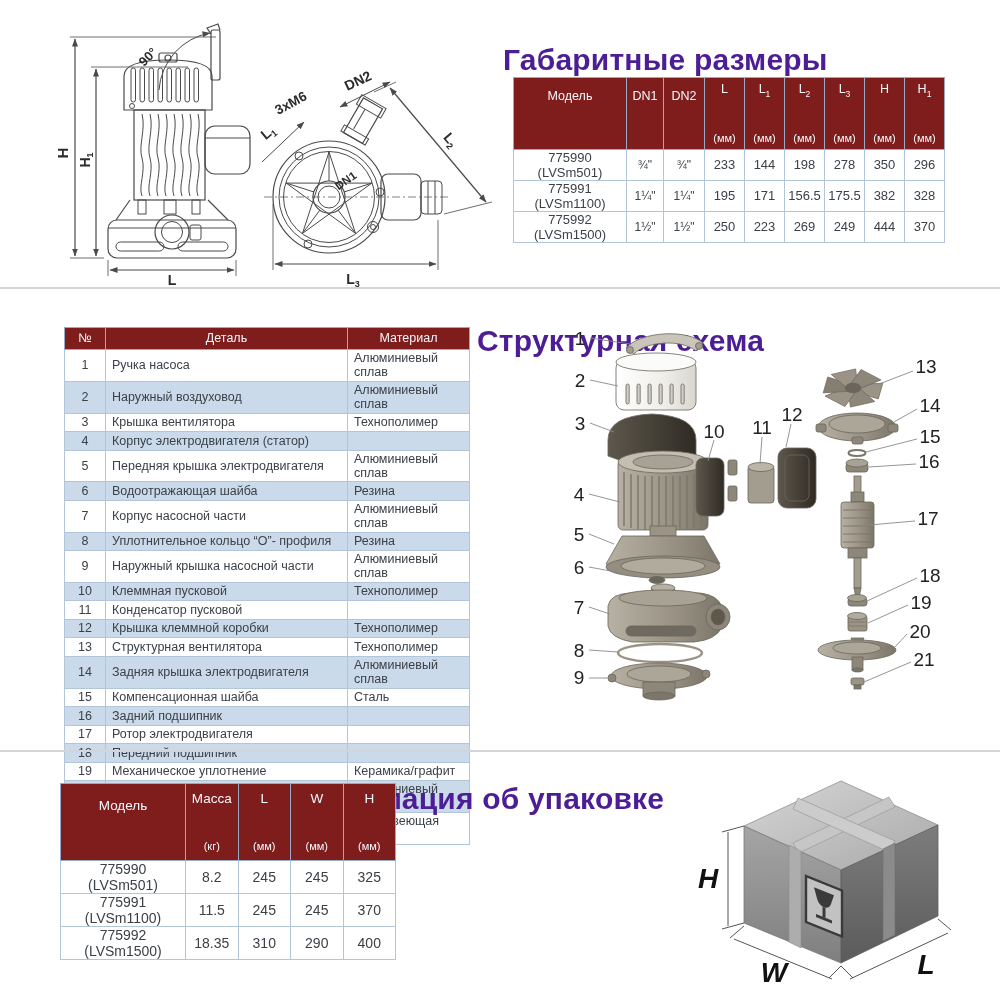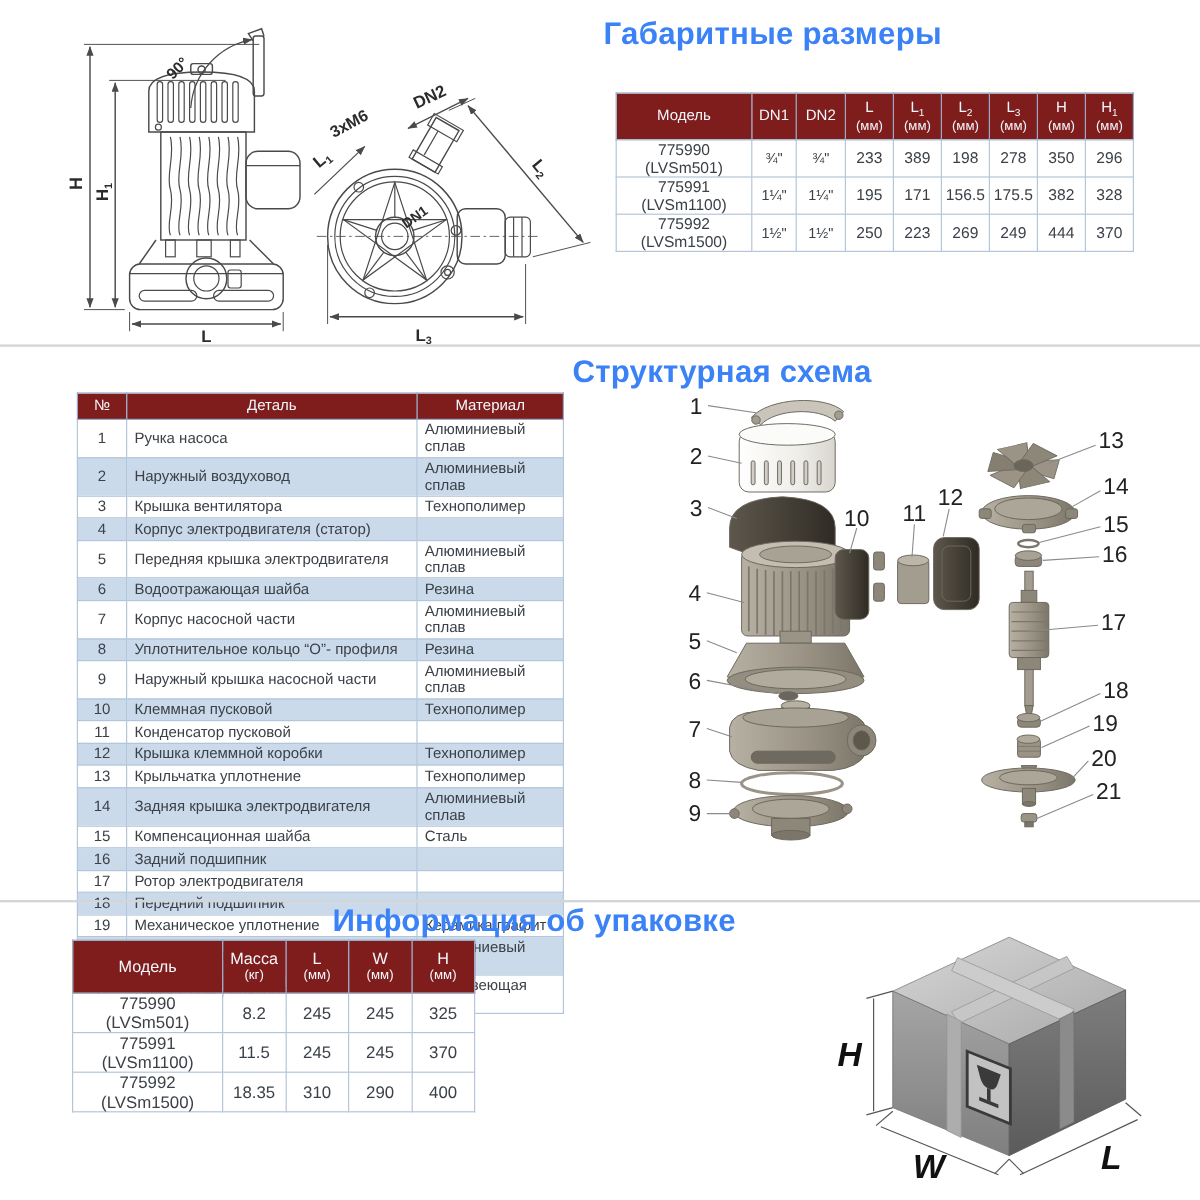--- a/index.html
+++ b/index.html
@@ -2,28 +2,28 @@
 <html><head>
 <meta charset="utf-8">
 <style>
   html,body{margin:0;padding:0;}
   body{
     width:1000px;height:1000px;position:relative;background:#ffffff;
     font-family:"Liberation Sans","DejaVu Sans",sans-serif;color:#3b4147;
     overflow:hidden;
   }
   .sec-title{
-    position:absolute;font-size:26px;font-weight:700;color:#3b82f6;letter-spacing:.2px;white-space:nowrap;
+    position:absolute;font-size:30px;font-weight:700;color:#4c1d95;letter-spacing:.2px;white-space:nowrap;margin-top:30px;
   }
   .divider{position:absolute;left:0;width:1000px;height:2px;background:#d2d6d9;}
 
   table{border-collapse:collapse;table-layout:fixed;}
   th{background:#7f1d1d;color:#f4f8fc;font-weight:400;border:1px solid #97abc6;line-height:1.2;}
   td{border:1px solid #b3c5d8;background:#fff;color:#3b4147;}
-  .unit{display:block;font-size:11px;}
+  .unit{display:block;font-size:11px;margin-top:33px;}
   sub{font-size:8.5px;vertical-align:sub;}
 
   
   .dim-table{position:absolute;left:513px;top:77px;width:432px;font-size:13px;}
   .dim-table th{font-size:12.5px;padding:4px 1px;text-align:center;}
   .dim-table th:nth-of-type(1){width:110px;}
   .dim-table th:nth-of-type(2){width:34px;}
   .dim-table th:nth-of-type(3){width:38px;}
   .dim-table td{height:26px;text-align:center;padding:0 2px;}
   .dim-table td:nth-of-type(2),.dim-table td:nth-of-type(3){font-size:12px;}
@@ -73,21 +73,21 @@
         <th><span>H</span><sub>1</sub><span class="unit">(мм)</span></th>
       </tr>
   </thead>
   <tbody>
 
       <tr>
         <td>775990 (LVSm501)</td>
         <td>¾"</td>
         <td>¾"</td>
         <td>233</td>
-        <td>389</td>
+        <td>144</td>
         <td>198</td>
         <td>278</td>
         <td>350</td>
         <td>296</td>
       </tr>
 
       <tr>
         <td>775991 (LVSm1100)</td>
         <td>1¼"</td>
         <td>1¼"</td>
@@ -322,21 +322,21 @@
       </tr>
 
       <tr>
         <td>12</td>
         <td>Крышка клеммной коробки</td>
         <td>Технополимер</td>
       </tr>
 
       <tr>
         <td>13</td>
-        <td>Крыльчатка уплотнение</td>
+        <td>Структурная вентилятора</td>
         <td>Технополимер</td>
       </tr>
 
       <tr>
         <td>14</td>
         <td>Задняя крышка электродвигателя</td>
         <td>Алюминиевый сплав</td>
       </tr>
 
       <tr>

